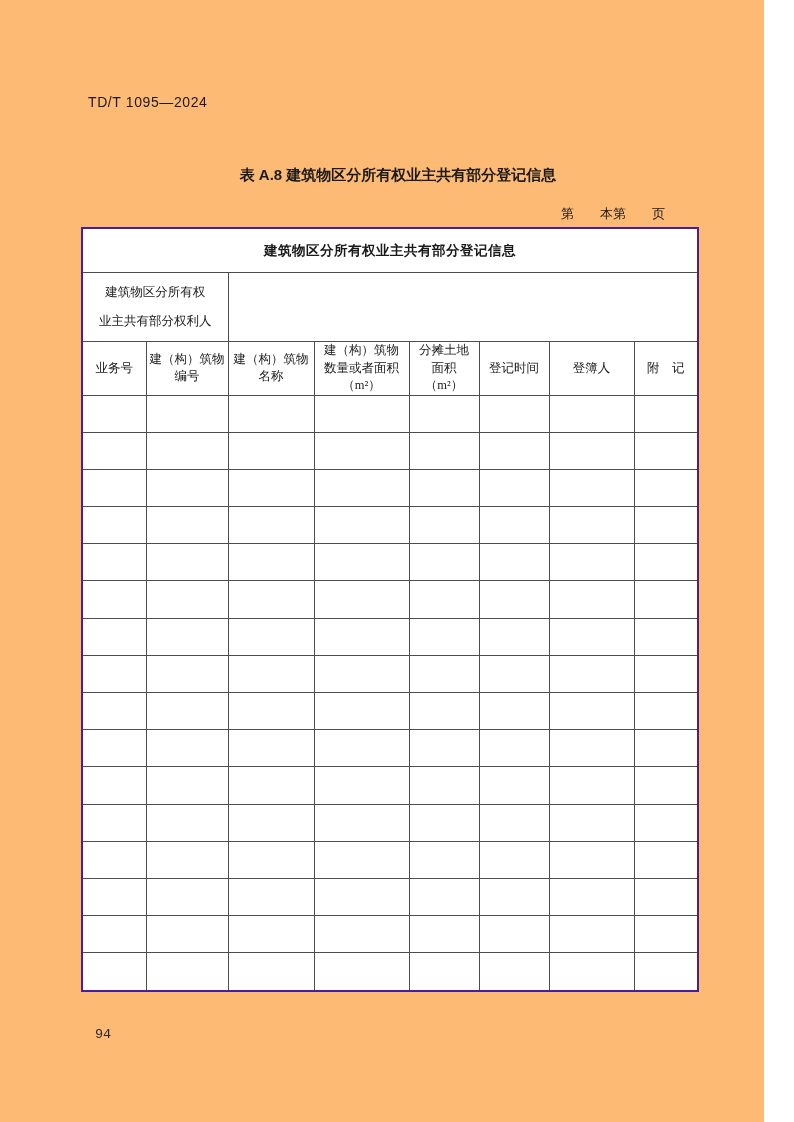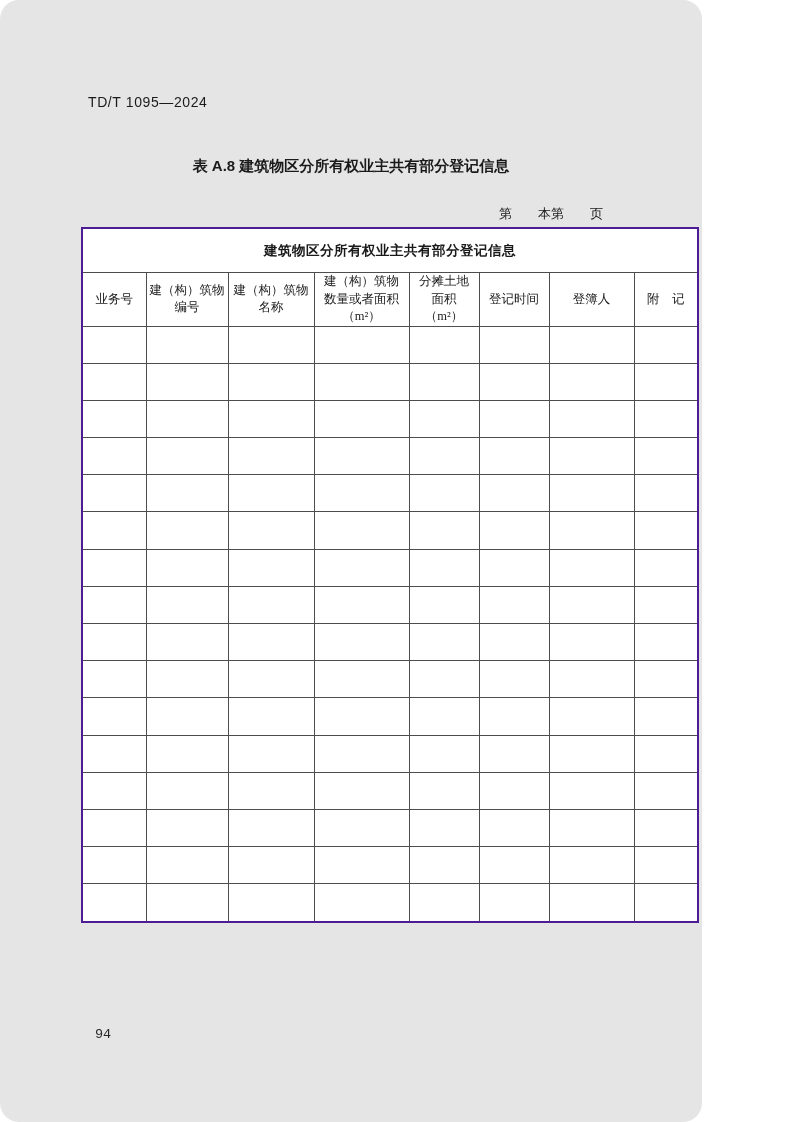--- a/index.html
+++ b/index.html
@@ -2,46 +2,46 @@
 <html><head>
 <meta charset="utf-8">
 <style>
   html, body {
     margin: 0;
     padding: 0;
     background: #ffffff;
   }
   .page {
     position: relative;
-    width: 702px;
+    width: 764px;
     height: 1122px;
-    background: #e5e5e5;
+    background: #fdba74;
     overflow: hidden;
     color: #1a1a1a;
-    border-radius: 19px;
   }
   .doc-code {
     position: absolute;
     left: 88px;
     top: 94px;
     font-family: "Liberation Sans", "DejaVu Sans", sans-serif;
     font-size: 14px;
     letter-spacing: 0.6px;
     color: #1a1a1a;
   }
   .caption {
     position: absolute;
     left: 0;
-    top: 157px;
+    top: 166px;
     width: 100%;
     text-align: center;
     font-family: "Liberation Sans", "DejaVu Sans", sans-serif;
     font-weight: bold;
     font-size: 15px;
     color: #1a1a1a;
+    padding-left: 16px;
   }
   .page-indicator {
     position: absolute;
     top: 205px;
     right: 99px;
     font-family: "Liberation Serif", "DejaVu Serif", serif;
     font-size: 13px;
     white-space: pre;
     color: #1a1a1a;
     text-align: center;
@@ -121,20 +121,25 @@
         <col style="width:86px">
         <col style="width:95px">
       <col style="width:70px">
         <col style="width:70px">
         <col style="width:85px">
         <col style="width:64px">
     </colgroup>
     <tbody>
       <tr>
         <td class="title-cell" colspan="8">建筑物区分所有权业主共有部分登记信息</td>
+      </tr>
+      <tr class="owner-row">
+        <td class="owner-label" colspan="2">建筑物区分所有权
+业主共有部分权利人</td>
+        <td class="owner-value" colspan="6"></td>
       </tr>
       <tr class="head-row">
         <th>业务号</th>
         <th>建（构）筑物
 编号</th>
         <th>建（构）筑物
 名称</th>
         <th>建（构）筑物
 数量或者面积
 （m²）</th>

